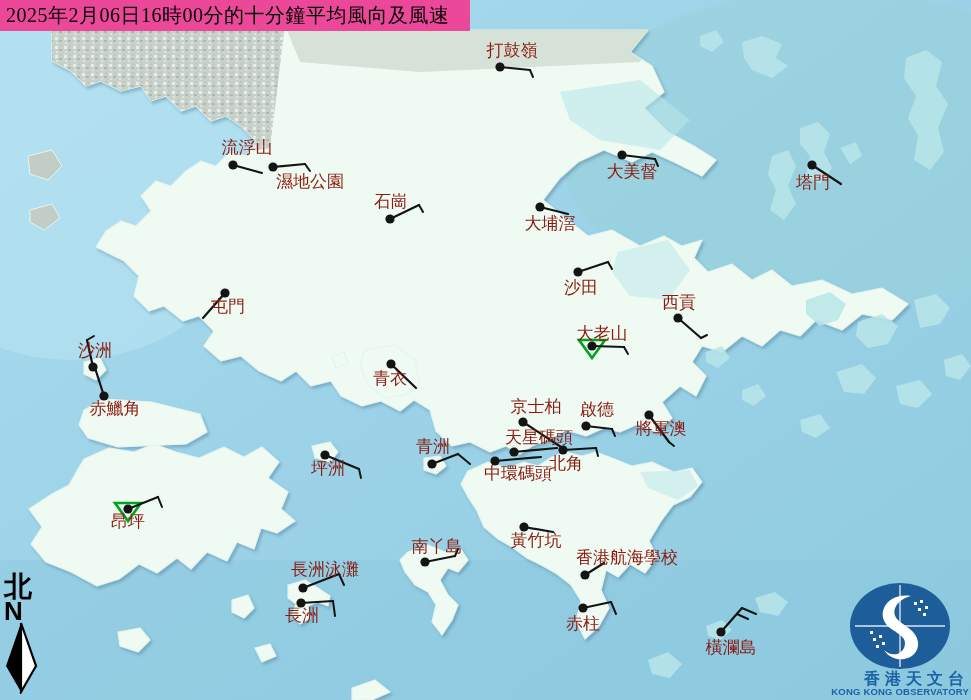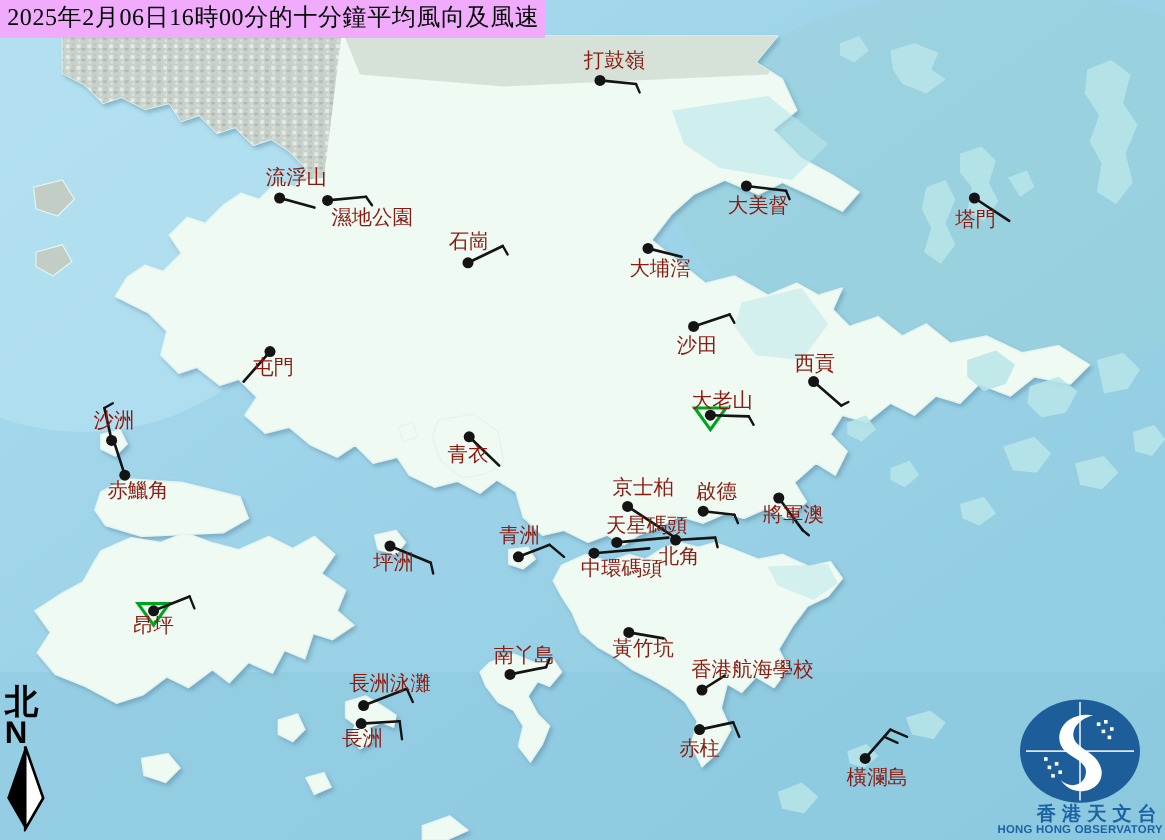--- a/index.html
+++ b/index.html
@@ -4,22 +4,22 @@
 <style>
   html,body{margin:0;padding:0;background:#666;}
   #screen{
     position:relative;width:971px;height:700px;overflow:hidden;
     font-family:"Liberation Serif","DejaVu Serif",serif;
     background:#9dd4e8;
   }
   #map-svg{position:absolute;left:0;top:0;}
   #title-bar{
     position:absolute;left:0;top:0;height:31px;line-height:31px;
-    background:#f0abfc;color:#000;font-size:20px;letter-spacing:.5px;
-    padding:0 4px 0 6px;white-space:nowrap;
+    background:#ec4899;color:#000;font-size:20px;letter-spacing:.5px;
+    padding:0 20px 0 6px;white-space:nowrap;
     font-family:"Liberation Serif","DejaVu Serif",serif;
   }
   #compass{
     position:absolute;left:2px;bottom:2px;width:40px;text-align:left;color:#000;
   }
   #compass .cn{font-size:28px;font-weight:bold;line-height:26px;display:block;margin-left:2px;}
   #compass .n{font-size:26px;font-weight:bold;line-height:22px;display:block;font-family:"Liberation Sans",sans-serif;margin-left:2px;}
   #logo{
     position:absolute;right:2px;bottom:2px;width:138px;text-align:right;
   }
@@ -330,16 +330,16 @@
           <rect x="77" y="24" width="3" height="3"></rect>
           <rect x="75" y="31" width="3" height="3"></rect>
         <rect x="28" y="63" width="3" height="3"></rect>
           <rect x="34" y="60" width="3" height="3"></rect>
           <rect x="25" y="56" width="3" height="3"></rect>
           <rect x="31" y="53" width="3" height="3"></rect>
           <rect x="22" y="49" width="3" height="3"></rect>
       </g>
     </svg>
     <div class="cn">香港天文台</div>
-    <div class="en">HONG HONG OBSERVATORY</div>
+    <div class="en">KONG KONG OBSERVATORY</div>
   </div>
 
 </div>
 
 </body></html>

